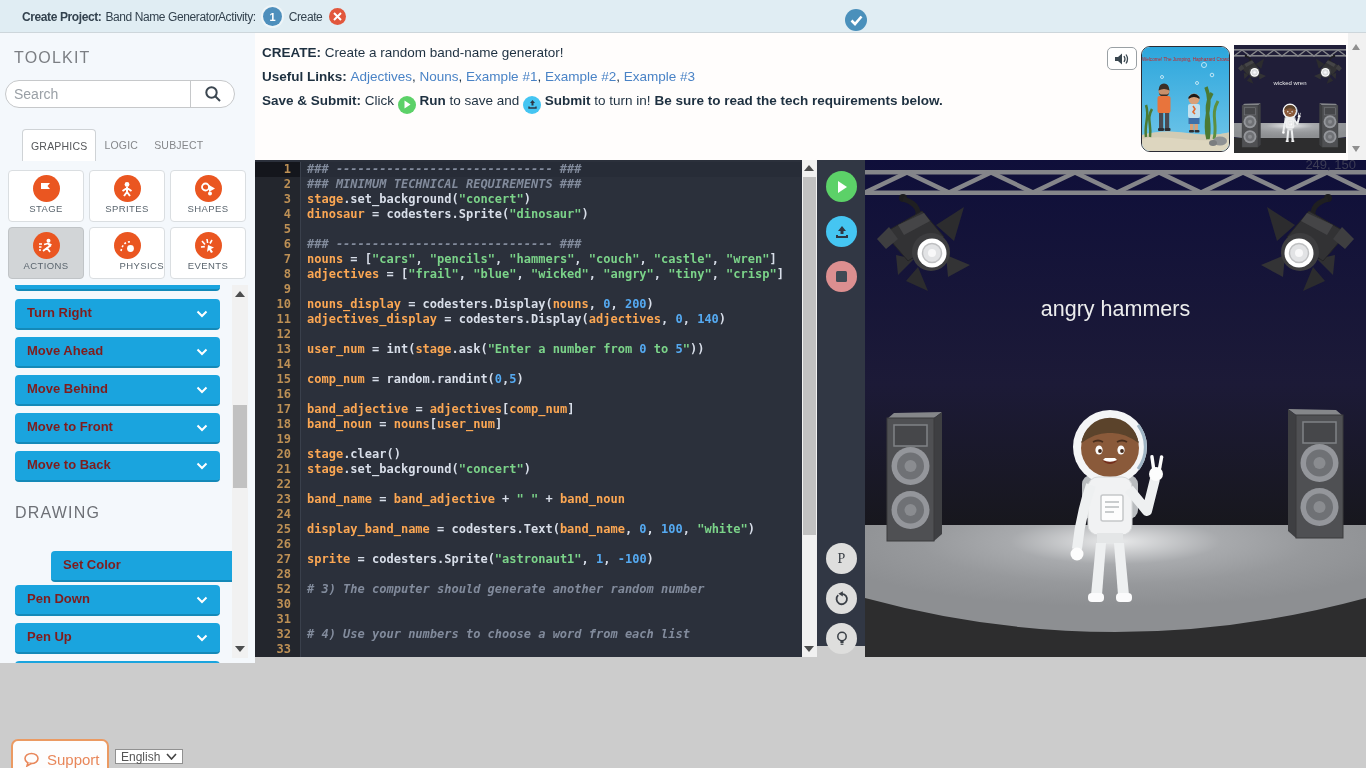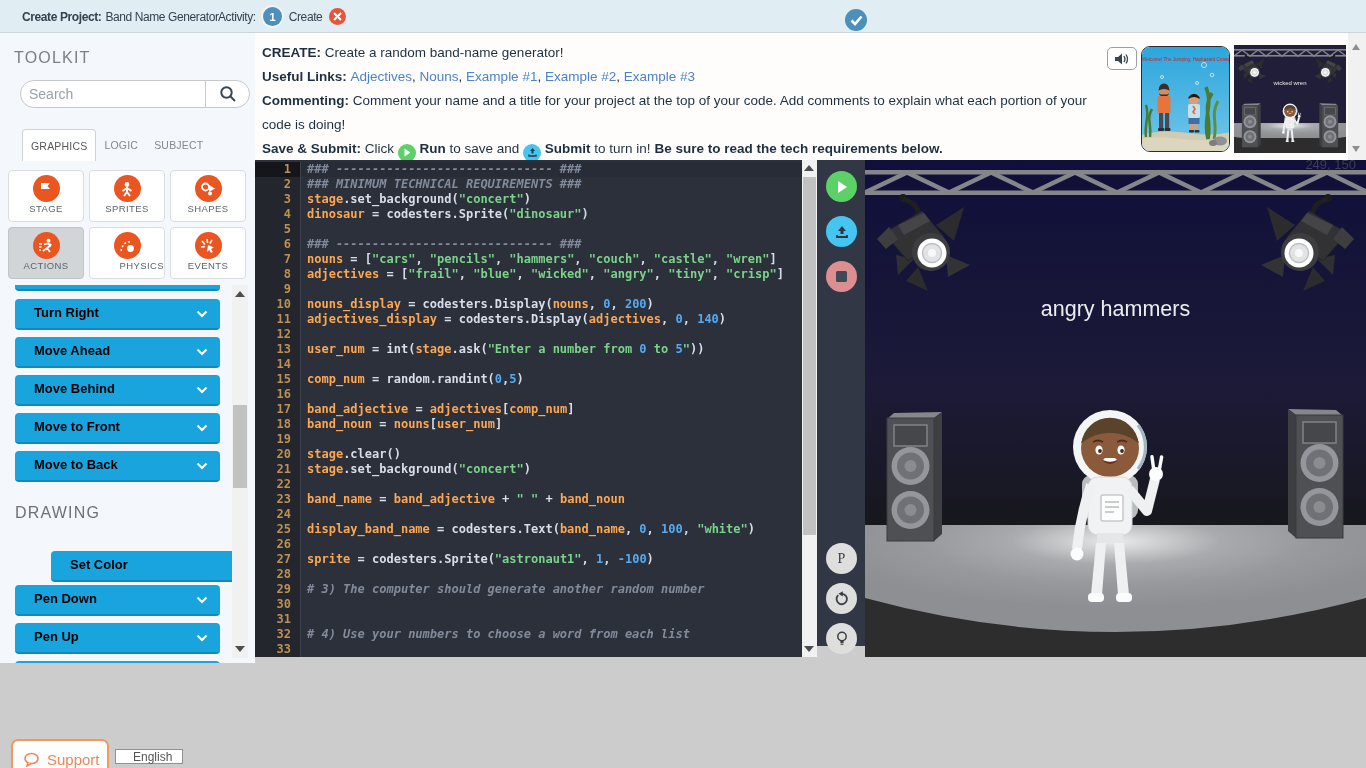--- a/index.html
+++ b/index.html
@@ -10,34 +10,34 @@
   
   #topbar { left:0; top:0; width:1366px; height:33px; background:#e0edf3; border-bottom:1px solid #cdd6db; color:#33424e; font-size:12px; letter-spacing:-0.4px; }
   #topbar .row { position:absolute; top:0; height:33px; display:flex; align-items:center; }
   .badge-num { display:inline-flex; width:19px; height:19px; border-radius:50%; background:#4e8fbc; color:#fff; font-size:11px; font-weight:bold; align-items:center; justify-content:center; box-shadow:0 0 0 2px rgba(255,255,255,.45); }
   .badge-x { display:inline-flex; width:17px; height:17px; border-radius:50%; background:#e2573c; color:#fff; align-items:center; justify-content:center; }
   .badge-check { position:absolute; left:845px; top:9px; width:22px; height:22px; border-radius:50%; background:#4a90bb; display:flex; align-items:center; justify-content:center; }
 
   
   #sidebar { left:0; top:33px; width:255px; height:630px; background:#f4f8fc; }
   #toolkit-title { left:14px; top:16px; font-size:16px; font-weight:normal; letter-spacing:1.2px; color:#7b7e83; }
-  #searchbox { left:20px; top:47px; width:230px; height:28px; background:#fff; border:1px solid #c6c8ca; border-radius:14px; }
+  #searchbox { left:5px; top:47px; width:230px; height:28px; background:#fff; border:1px solid #c6c8ca; border-radius:14px; }
   #searchbox input { position:absolute; left:8px; top:1px; width:175px; height:24px; border:none; outline:none; font-size:14px; color:#555; background:transparent; font-family:"Liberation Sans",sans-serif; }
   #searchbox input::placeholder { color:#9aa0a6; }
   #search-btn { position:absolute; right:0; top:0; width:44px; height:26px; border-left:1px solid #c6c8ca; display:flex; align-items:center; justify-content:center; }
   .tabs { left:10px; top:96px; height:31px; display:flex; font-size:10.5px; color:#85878a;padding-left:12px; }
   .tab { padding:0 8px; display:flex; align-items:center; letter-spacing:0.2px; }
   .tab.active { background:#fff; border:1px solid #cfd3d6; border-bottom:none; border-radius:4px 4px 0 0; color:#55575a; height:32px; }
   #toolgrid { left:8px; top:137px; width:239px; }
   .tool { position:absolute; width:76px; height:52px; background:#fff; border:1px solid #dadee1; border-radius:4px; text-align:center; }
   .tool.active { background:#d2d5d7; border-color:#c0c4c7; }
   .tool .circ { margin:4px auto 1px; width:27px; height:27px; border-radius:50%; background:#ea5621; display:flex; align-items:center; justify-content:center; }
   .tool .lbl { font-size:9.5px; color:#5a656e; letter-spacing:.4px; }
   #blockview { left:0; top:252px; width:232px; height:378px; overflow:hidden; }
-  .blk { position:absolute; left:15px; width:205px; height:31px; background:#1aa4de; border-bottom:2px solid #1489b8; border-radius:4px; color:#000000; font-size:13px; font-weight:bold; line-height:28px; padding-left:19px; }
+  .blk { position:absolute; left:15px; width:205px; height:31px; background:#1aa4de; border-bottom:2px solid #1489b8; border-radius:4px; color:#7f1d1d; font-size:13px; font-weight:bold; line-height:28px; padding-left:12px; }
   .blk svg { position:absolute; right:12px; top:11px; }
   #drawing-title { position:absolute; left:15px; font-size:16px; font-weight:normal; letter-spacing:1.2px; color:#6d7076; }
   #side-scroll { left:232px; top:252px; width:16px; height:373px; background:#f1f1f1; }
   .tri-up { width:0; height:0; border-left:5px solid transparent; border-right:5px solid transparent; border-bottom:6px solid #4c4d4e; }
   .tri-dn { width:0; height:0; border-left:5px solid transparent; border-right:5px solid transparent; border-top:6px solid #4c4d4e; }
   #side-thumb { position:absolute; left:1px; top:120px; width:14px; height:83px; background:#c1c1c1; }
 
   
   #instructions { left:255px; top:33px; width:1093px; height:127px; background:#fffdfc; }
   #instr-text { position:absolute; left:7px; top:8px; width:846px; font-size:13.5px; color:#1e3040; line-height:24px; }
@@ -73,21 +73,21 @@
   .rbtn.stop { background:#dc8f90; }
   .rbtn.gray { background:#dededd; color:#3a3f46; font-size:14px; font-family:"Liberation Serif",serif; }
 
   
   #stagebox { left:865px; top:160px; width:501px; height:497px; overflow:hidden; background:#121139; }
   #stage-name { position:absolute; left:0; top:137px; width:501px; text-align:center; color:#eceded; font-size:21.5px; }
   #stage-coords { position:absolute; right:10px; top:-3px; color:#3d3d55; font-size:13px; }
 
   
   #support-btn { left:11px; top:739px; width:98px; height:40px; background:#fdfdfd; border:2px solid #eb9a62; border-radius:7px; color:#e8875a; font-size:15px; display:flex; align-items:center; padding-left:10px; gap:7px; }
-  #lang-select { left:115px; top:749px; width:68px; height:15px; background:#fff; border:1px solid #919191; font-size:12px; color:#555; display:flex; align-items:center; justify-content:space-between; padding:0 17px; }
+  #lang-select { left:115px; top:749px; width:68px; height:15px; background:#fff; border:1px solid #919191; font-size:12px; color:#555; display:flex; align-items:center; justify-content:space-between; padding:0 5px; }
 </style>
 </head>
 <body>
 
 <div id="root">
 
   <svg width="0" height="0" style="position:absolute">
     <defs>
       <radialGradient id="fgrad" cx="50%" cy="15%" r="60%">
         <stop offset="0%" stop-color="#e9eaeb"></stop>
@@ -295,21 +295,20 @@
       <div class="tri-up" style="position:absolute;left:3px;top:6px;"></div>
       <div class="tri-dn" style="position:absolute;left:3px;bottom:6px;"></div>
       <div id="side-thumb"></div>
     </div>
   </div>
 
   <div id="instructions" class="abs">
     <div id="instr-text">
         <div class="iline"><span class="b">CREATE:</span><span class="n"> Create a random band-name generator!</span></div>
         <div class="iline"><span class="b">Useful Links: </span><span class="l">Adjectives</span><span class="n">, </span><span class="l">Nouns</span><span class="n">, </span><span class="l">Example #1</span><span class="n">, </span><span class="l">Example #2</span><span class="n">, </span><span class="l">Example #3</span></div>
-        <div class="iline"><span class="b">Commenting:</span><span class="n"> Comment your name and a title for your project at the top of your code. Add comments to explain what each portion of your code is doing!</span></div>
         <div class="iline"><span class="b">Save &amp; Submit:</span><span class="n"> Click </span><span class="ic run">
             <svg width="8" height="9" viewBox="0 0 8 9">
               <polygon points="1.5,0.5 7.5,4.5 1.5,8.5" fill="#fff"></polygon>
             </svg>
           </span><span class="b"> Run</span><span class="n"> to save and </span><span class="ic sub">
             <svg width="9" height="9" viewBox="0 0 9 9">
               <polygon points="4.5,0 7,3 5.5,3 5.5,5.5 3.5,5.5 3.5,3 2,3" fill="#2f3744"></polygon>
               <path d="M1,6.5 L1,8 L8,8 L8,6.5" stroke="#2f3744" stroke-width="1.4" fill="none"></path>
             </svg>
           </span><span class="b"> Submit</span><span class="n"> to turn in! </span><span class="b">Be sure to read the tech requirements below.</span></div>
@@ -403,21 +402,21 @@
       <div class="crow" style="top: 272px;"><span class="gut">19</span><span class="codeln"></span></div>
       <div class="crow" style="top: 287px;"><span class="gut">20</span><span class="codeln"><span class="tk-i">stage</span><span class="tk-p">.clear()</span></span></div>
       <div class="crow" style="top: 302px;"><span class="gut">21</span><span class="codeln"><span class="tk-i">stage</span><span class="tk-p">.set_background(</span><span class="tk-s">"concert"</span><span class="tk-p">)</span></span></div>
       <div class="crow" style="top: 317px;"><span class="gut">22</span><span class="codeln"></span></div>
       <div class="crow" style="top: 332px;"><span class="gut">23</span><span class="codeln"><span class="tk-i">band_name</span><span class="tk-p"> = </span><span class="tk-i">band_adjective</span><span class="tk-p"> + </span><span class="tk-s">" "</span><span class="tk-p"> + </span><span class="tk-i">band_noun</span></span></div>
       <div class="crow" style="top: 347px;"><span class="gut">24</span><span class="codeln"></span></div>
       <div class="crow" style="top: 362px;"><span class="gut">25</span><span class="codeln"><span class="tk-i">display_band_name</span><span class="tk-p"> = codesters.Text(</span><span class="tk-i">band_name</span><span class="tk-p">, </span><span class="tk-n">0</span><span class="tk-p">, </span><span class="tk-n">100</span><span class="tk-p">, </span><span class="tk-s">"white"</span><span class="tk-p">)</span></span></div>
       <div class="crow" style="top: 377px;"><span class="gut">26</span><span class="codeln"></span></div>
       <div class="crow" style="top: 392px;"><span class="gut">27</span><span class="codeln"><span class="tk-i">sprite</span><span class="tk-p"> = codesters.Sprite(</span><span class="tk-s">"astronaut1"</span><span class="tk-p">, </span><span class="tk-n">1</span><span class="tk-p">, </span><span class="tk-n">-100</span><span class="tk-p">)</span></span></div>
       <div class="crow" style="top: 407px;"><span class="gut">28</span><span class="codeln"></span></div>
-      <div class="crow" style="top: 422px;"><span class="gut">29</span><span class="codeln"><span class="tk-c"># 3) The computer should generate another random number</span></span></div>
+      <div class="crow" style="top: 422px;"><span class="gut">52</span><span class="codeln"><span class="tk-c"># 3) The computer should generate another random number</span></span></div>
       <div class="crow" style="top: 437px; text-decoration: underline;"><span class="gut">30</span><span class="codeln"></span></div>
       <div class="crow" style="top: 452px;"><span class="gut">31</span><span class="codeln"></span></div>
       <div class="crow" style="top: 467px;"><span class="gut">32</span><span class="codeln"><span class="tk-c"># 4) Use your numbers to choose a word from each list</span></span></div>
       <div class="crow" style="top: 482px;"><span class="gut">33</span><span class="codeln"></span></div>
     </div>
   <div id="ed-scroll" class="abs">
     <div class="tri-up" style="position:absolute;left:2px;top:5px;"></div>
     <div class="tri-dn" style="position:absolute;left:2px;bottom:5px;"></div>
     <div id="ed-thumb"></div>
   </div>

